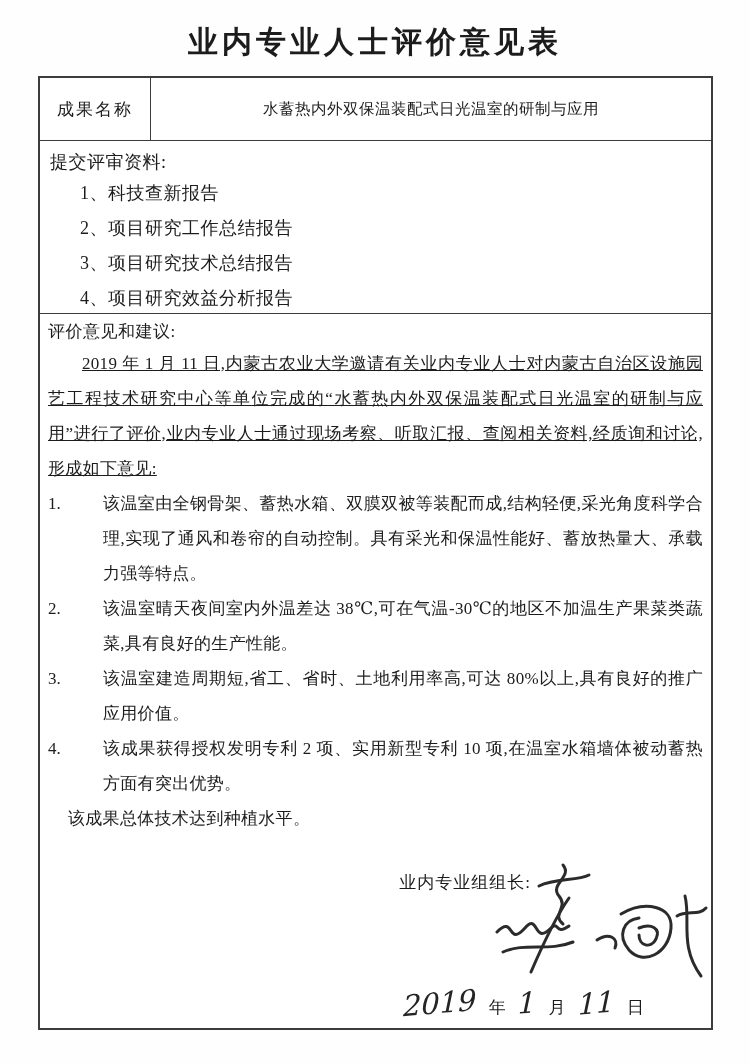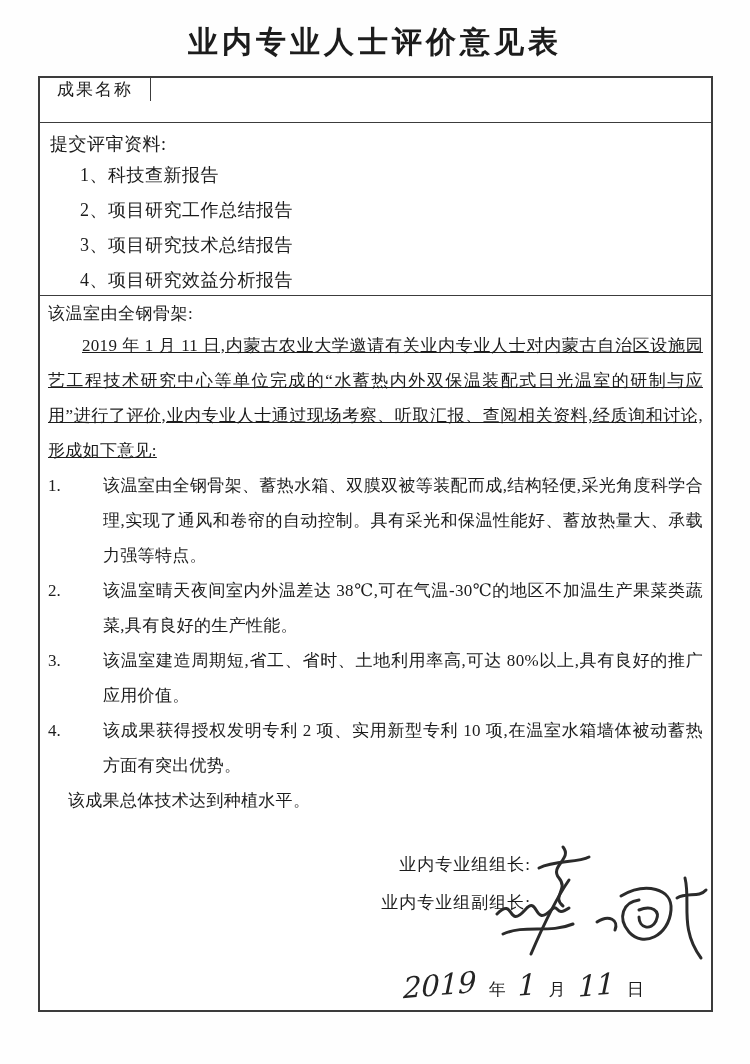--- a/index.html
+++ b/index.html
@@ -19,21 +19,21 @@
     font-weight:700;
     letter-spacing:4px;
   }
   .doc-table {
     position:absolute;
     left:38px; top:76px;
     width:675px;
     border:2px solid #3c3c3c;
     background:#fff;
   }
-  .name-row { display:flex; height:45px; border-bottom:1px solid #3c3c3c;flex-direction:column; }
+  .name-row { display:flex; height:63px; border-bottom:1px solid #3c3c3c; }
   .name-row .label-cell {
     width:111px; border-right:1px solid #3c3c3c;
     display:flex; align-items:center; justify-content:center;
     font-size:17px; letter-spacing:2px;
   }
   .name-row .value-cell {
     flex:1; display:flex; align-items:center; justify-content:center;
     font-size:15.5px; letter-spacing:0.5px;
   }
   .materials-row {
@@ -93,32 +93,33 @@
 <body>
 
 <div class="page">
 
   <div class="title">业内专业人士评价意见表</div>
 
   <div class="doc-table">
 
     <div class="name-row">
       <div class="label-cell">成果名称</div>
+      <div class="value-cell">水蓄热内外双保温装配式日光温室的研制与应用</div>
     </div>
 
     <div class="materials-row">
       <div class="sec-heading">提交评审资料:</div>
       <div class="mat-item">1、科技查新报告</div>
       <div class="mat-item">2、项目研究工作总结报告</div>
       <div class="mat-item">3、项目研究技术总结报告</div>
       <div class="mat-item">4、项目研究效益分析报告</div>
     </div>
 
     <div class="eval-row">
-      <div class="sec-heading">该温室由全钢骨架:</div>
+      <div class="sec-heading">评价意见和建议:</div>
       <div class="intro">2019 年 1 月 11 日,内蒙古农业大学邀请有关业内专业人士对内蒙古自治区设施园艺工程技术研究中心等单位完成的“水蓄热内外双保温装配式日光温室的研制与应用”进行了评价,业内专业人士通过现场考察、听取汇报、查阅相关资料,经质询和讨论,形成如下意见:</div>
 
       <div class="eval-item">
         <span class="eval-num">1.</span>
         <span class="eval-text">该温室由全钢骨架、蓄热水箱、双膜双被等装配而成,结构轻便,采光角度科学合理,实现了通风和卷帘的自动控制。具有采光和保温性能好、蓄放热量大、承载力强等特点。</span>
       </div>
       <div class="eval-item">
         <span class="eval-num">2.</span>
         <span class="eval-text">该温室晴天夜间室内外温差达 38℃,可在气温-30℃的地区不加温生产果菜类蔬菜,具有良好的生产性能。</span>
       </div>
@@ -129,23 +130,20 @@
       <div class="eval-item">
         <span class="eval-num">4.</span>
         <span class="eval-text">该成果获得授权发明专利 2 项、实用新型专利 10 项,在温室水箱墙体被动蓄热方面有突出优势。</span>
       </div>
 
       <div class="conclusion">该成果总体技术达到种植水平。</div>
 
       <div class="sig-block">
         <div class="sig-line">
           <span>业内专业组组长:</span>
-        </div>
-        <div class="sig-line">
-          <span>业内专业组副组长:</span>
         </div>
       </div>
 
       <svg class="sig-scribble" viewBox="0 0 216 118" fill="none" stroke="#2b2b2b" stroke-width="3" stroke-linecap="round" stroke-linejoin="round">
         <path d="M70,3 C80,15 56,22 66,34 C76,46 58,52 70,62"></path>
         <path d="M46,24 C62,16 84,19 96,13"></path>
         <path d="M76,36 C62,56 50,82 38,110"></path>
         <path d="M4,70 C22,52 14,86 32,66 C46,50 40,84 58,66 C66,58 62,74 76,64"></path>
         <path d="M10,90 C32,80 56,90 80,80"></path>
         <path d="M104,78 C116,70 126,76 122,86"></path>

